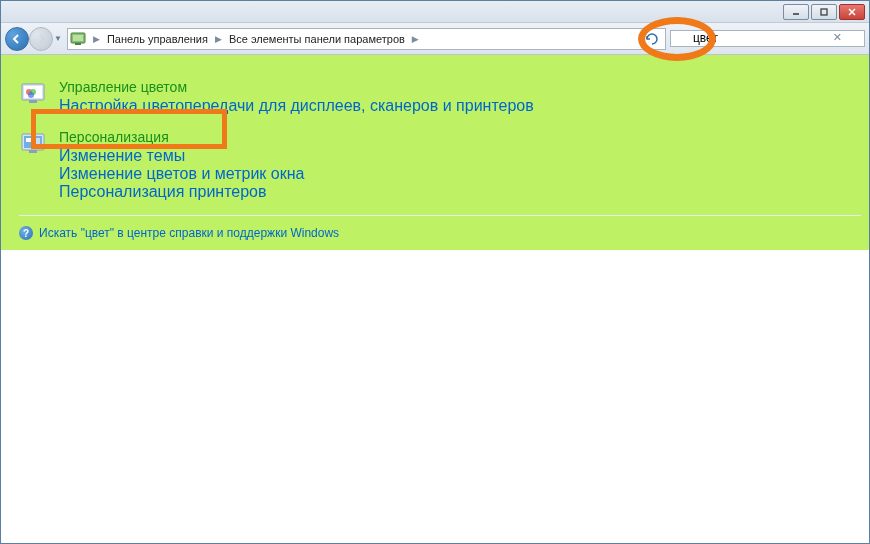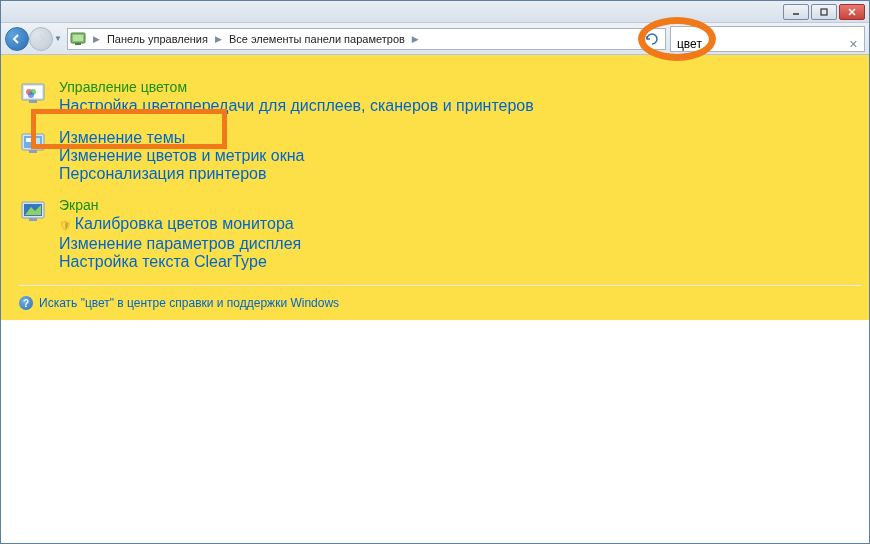--- a/index.html
+++ b/index.html
@@ -65,37 +65,37 @@
     gap: 2px;
   }
   .addr-icon {
     width: 18px; height: 16px;
     display: flex; align-items: center; justify-content: center;
   }
   .chev { color: #7a8ca0; font-size: 9px; padding: 0 3px; }
   .addr-seg { font-size: 11px; color: #222; padding: 1px 2px; }
   .refresh-seg { display:flex; align-items:center; padding: 0 4px; color: #2a6fb0; }
   .searchbar {
-    width: 195px; height: 26px;
+    width: 195px; height: 17px;
     background: #fff;
     border: 1px solid #a8b4c0;
-    display: flex; align-items: flex-end;
-    padding: 0 6px;
+    display: flex; align-items: flex-start;
+    padding: 0 22px;
     font-size: 12px;
     color: #222;
     position: relative;
   }
   .searchbar input {
     border: none; outline: none; width: 100%; font-size: 12px; font-family: inherit;
   }
   .searchbar .clear { color: #7a8ca0; font-size: 11px; cursor: pointer; padding-left: 4px; }
   
   .content {
     padding: 24px 4px 10px 18px;
-    background: #fde047;
+    background: #bef264;
   }
   .result-group { display: flex; gap: 8px; margin-bottom: 14px; align-items: flex-start; }
   .result-icon {
     width: 32px; height: 32px; flex-shrink: 0;
     display: flex; align-items: center; justify-content: center;
   }
   .result-body { }
   .result-title { color: #1a8f1a; font-size: 14px; margin-bottom: 2px; }
   .result-link { color: #0066cc; font-size: 16px; line-height: 18px; display: block; }
   .result-link.shield::before {
@@ -212,42 +212,27 @@
     <div class="result-icon">
       <svg width="32" height="32" viewBox="0 0 32 32">
         <rect x="3" y="5" width="22" height="16" rx="1" fill="#d8e4f0" stroke="#8aa0b8"></rect>
         <rect x="5" y="7" width="18" height="12" fill="#6fb0e8"></rect>
         <rect x="7" y="9" width="6" height="4" fill="#fff"></rect>
         <rect x="14" y="9" width="7" height="8" fill="#c8e0f4"></rect>
         <rect x="10" y="21" width="8" height="3" fill="#8aa0b8"></rect>
       </svg>
     </div>
     <div class="result-body">
+      <div class="result-title">Персонализация</div>
       <a class="result-link">Изменение темы</a>
       <a class="result-link">Изменение цветов и метрик окна</a>
       <a class="result-link">Персонализация принтеров</a>
     </div>
   </div>
 
-  <div class="result-group">
-    <div class="result-icon">
-      <svg width="32" height="32" viewBox="0 0 32 32">
-        <rect x="3" y="5" width="22" height="16" rx="1" fill="#d8e4f0" stroke="#8aa0b8"></rect>
-        <rect x="5" y="7" width="18" height="12" fill="#3478c0"></rect>
-        <path d="M 6,18 L 12,10 L 16,14 L 22,8 L 22,18 Z" fill="#8fd060"></path>
-        <rect x="10" y="21" width="8" height="3" fill="#8aa0b8"></rect>
-      </svg>
-    </div>
-    <div class="result-body">
-      <div class="result-title">Экран</div>
-      <a class="result-link shield">Калибровка цветов монитора</a>
-      <a class="result-link">Изменение параметров дисплея</a>
-      <a class="result-link">Настройка текста ClearType</a>
-    </div>
-  </div>
 
   <hr class="divider">
 
   <div class="help-row">
     <div class="help-icon">?</div>
     <a class="help-link">Искать "цвет" в центре справки и поддержки Windows</a>
   </div>
 
 </div>
 

